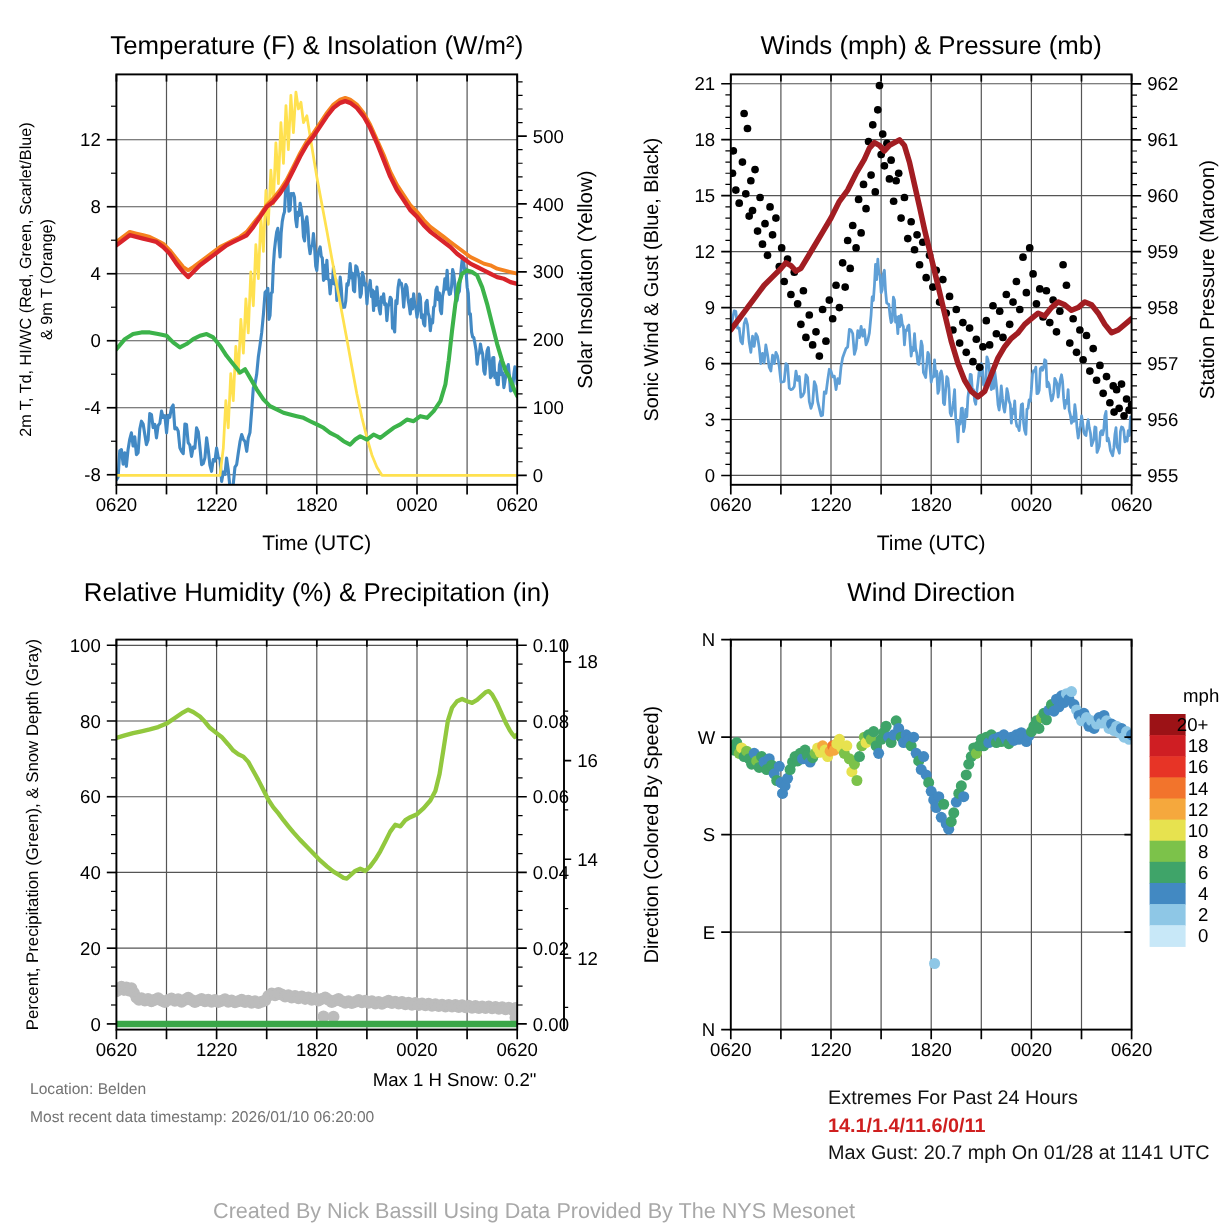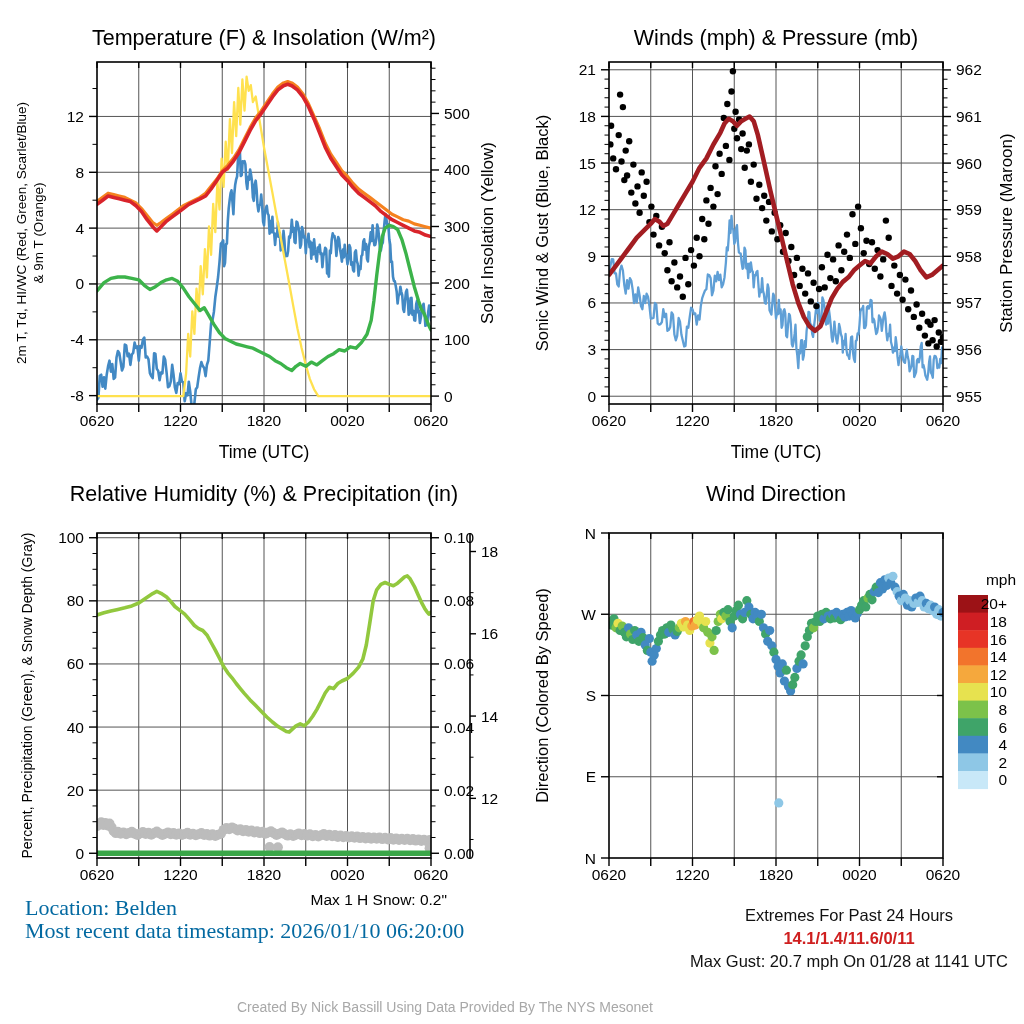--- a/index.html
+++ b/index.html
@@ -1,24 +1,24 @@
 <!DOCTYPE html>
 <html><head>
 <meta charset="utf-8">
 <style>
   html,body{margin:0;padding:0;background:#fff;width:1024px;height:1024px;overflow:hidden;
     font-family:"Liberation Sans",sans-serif;}
   #stage{position:relative;width:1024px;height:1024px;background:#fff;}
   svg{position:absolute;display:block;}
   #c1{left:0;top:0;} #c2{left:512px;top:0;}
   #c3{left:0;top:465px;} #c4{left:512px;top:465px;}
-  .footL{position:absolute;left:25px;top:896px;font-size:22px;color:#0369a1;line-height:23px;white-space:nowrap;font-family:Liberation Serif, serif;}
-  .footR{position:absolute;right:16px;top:904px;font-size:16.5px;color:#111;line-height:23px;text-align:center;white-space:nowrap;}
+  .footL{position:absolute;left:25px;top:896px;font-size:13px;color:#737373;line-height:23px;white-space:nowrap;}
+  .footR{position:absolute;right:16px;top:904px;font-size:16.5px;color:#111;line-height:23px;text-align:left;white-space:nowrap;}
   .footR .red{font-weight:bold;}
-  .credit{position:absolute;left:0;top:999px;width:890px;text-align:center;font-size:14px;color:#a8a8a8;}
+  .credit{position:absolute;left:0;top:999px;width:890px;text-align:center;font-size:18px;color:#a8a8a8;}
 </style>
 </head>
 <body>
 
 <div id="stage">
   <svg id="c1" width="512" height="465">
       <defs>
         <clipPath id="cp0">
           <rect x="97" y="62" width="334" height="342"></rect>
         </clipPath>

